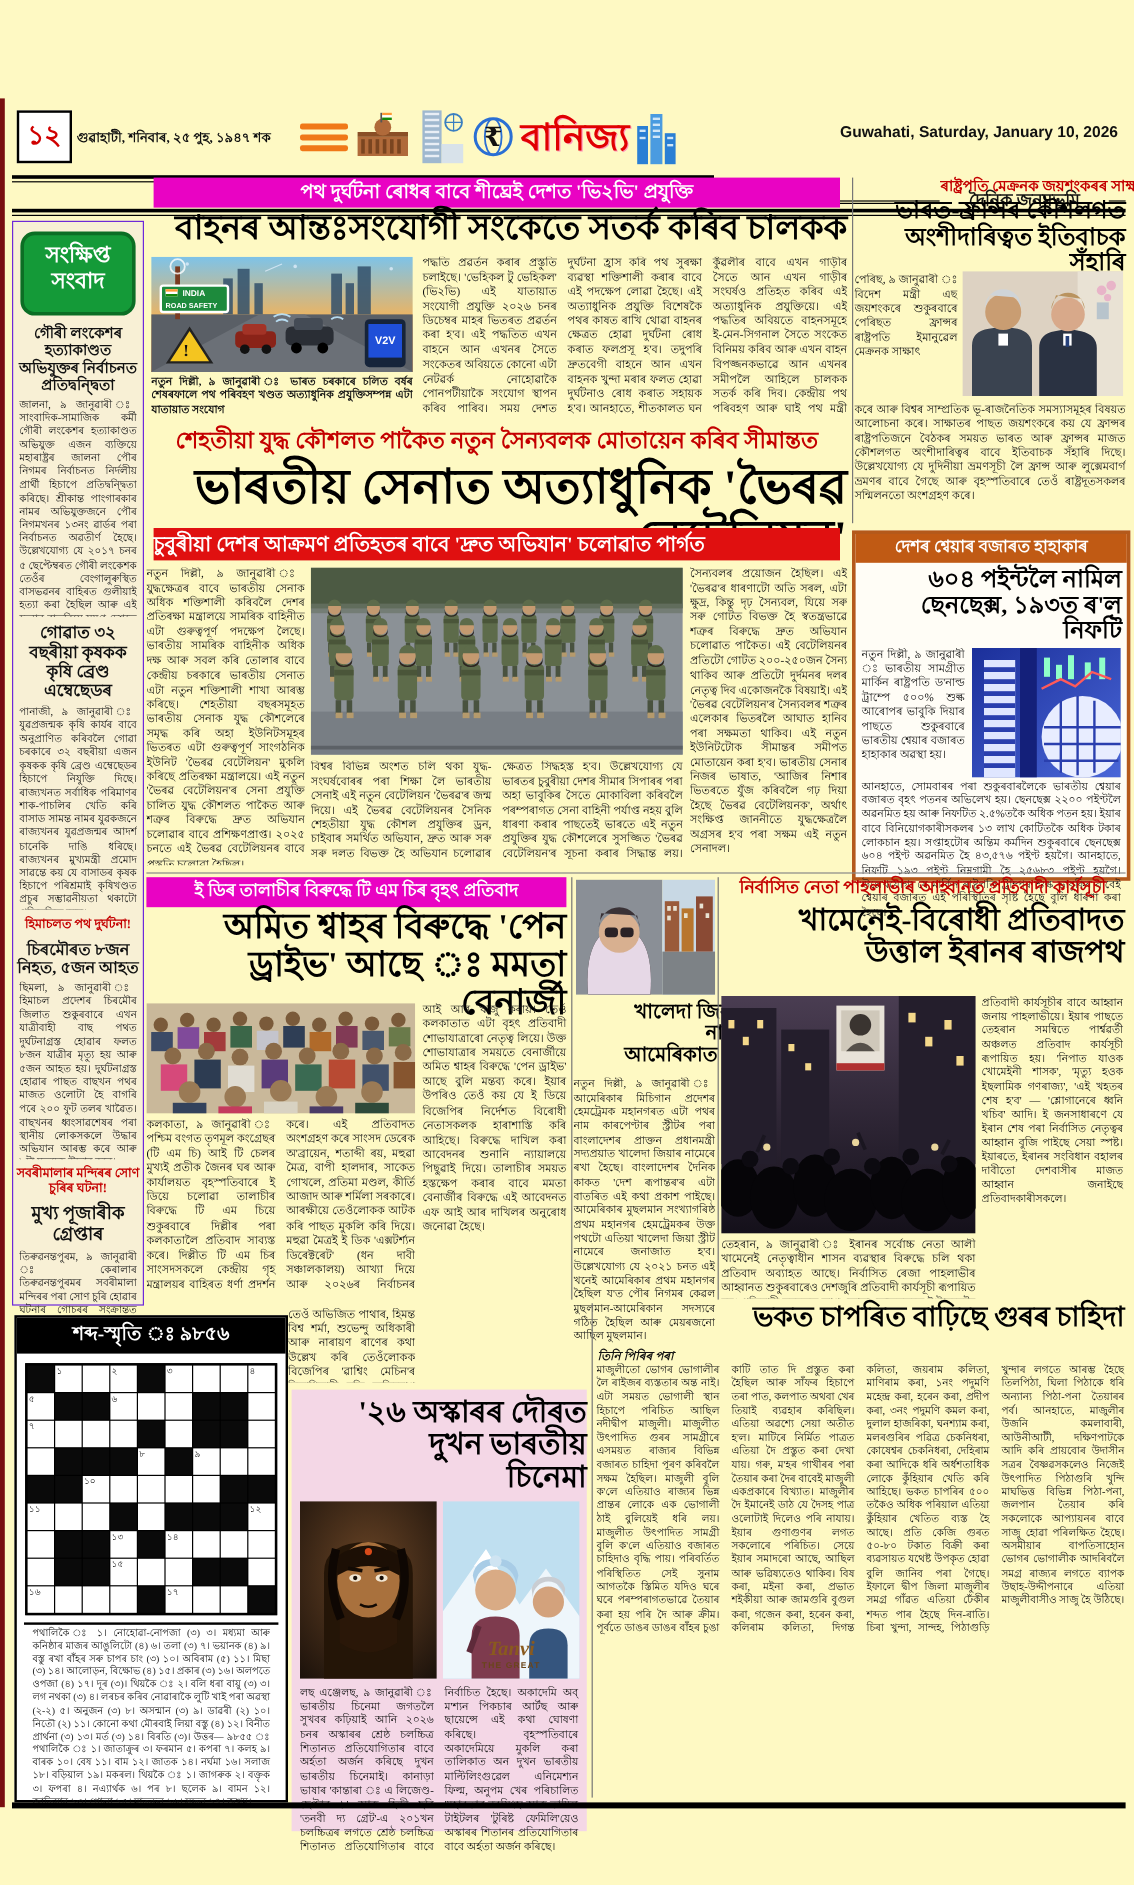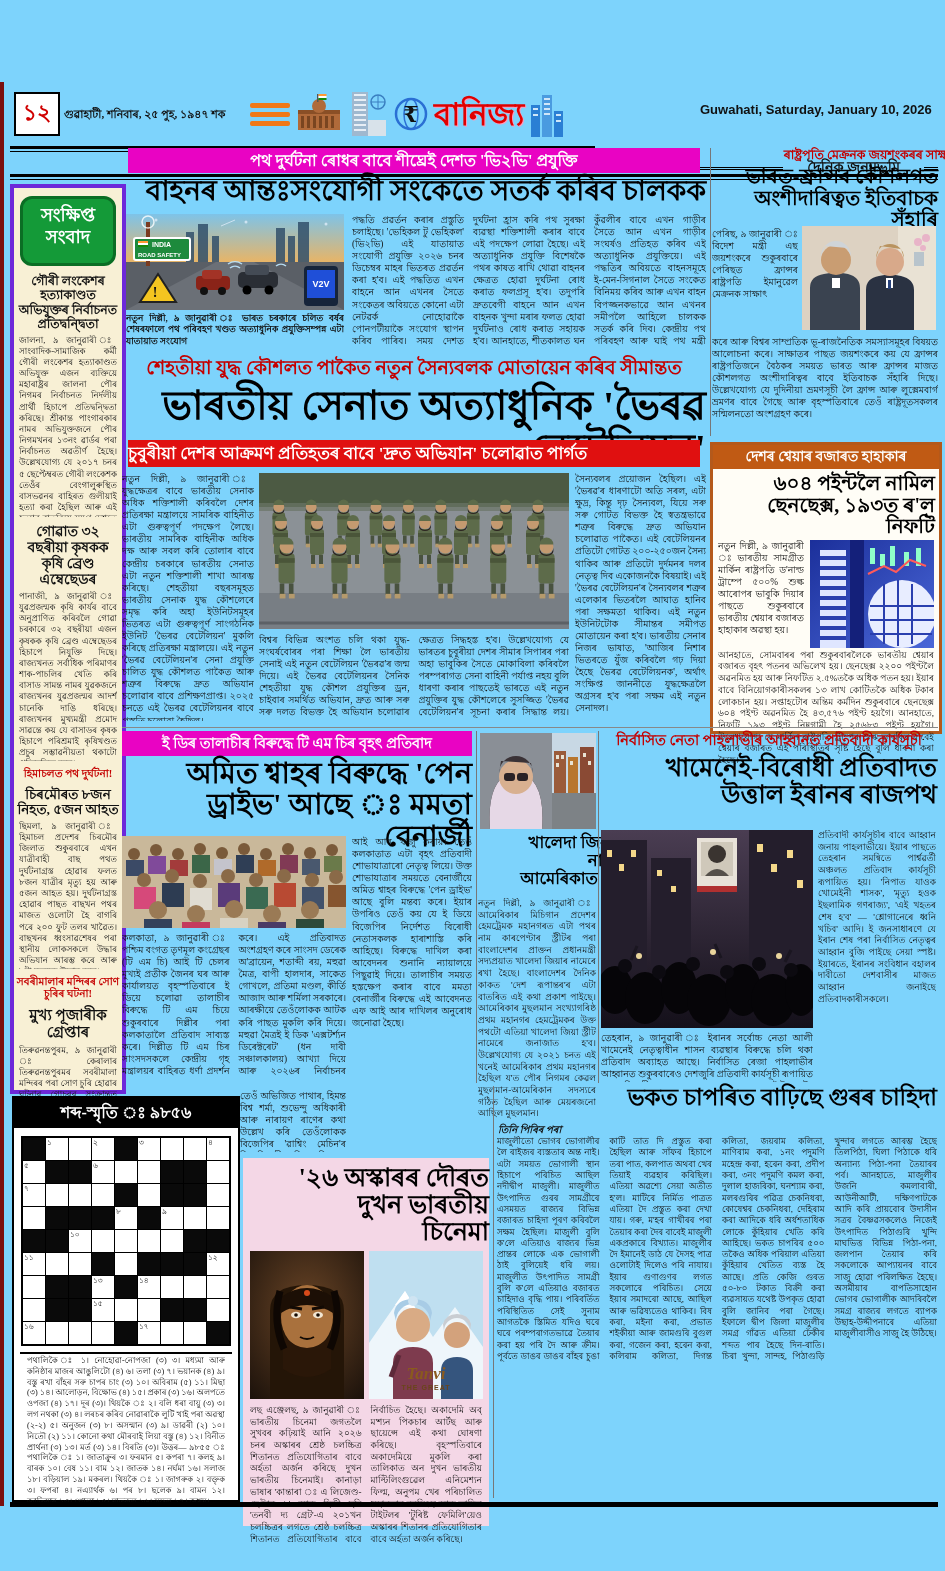--- a/index.html
+++ b/index.html
@@ -1,36 +1,36 @@
 <!DOCTYPE html>
 <html><head>
 <meta charset="utf-8">
 <style>
   html,body{margin:0;padding:0;background:#e8e8e8;}
-  .page{position:relative;width:945px;height:1571px;background:#7dd3fc;margin:0 auto;
+  .page{position:relative;width:945px;height:1571px;background:#fef9c3;margin:0 auto;
         font-family:"Liberation Serif","DejaVu Serif",serif;color:#111;overflow:hidden;}
   .abs{position:absolute;}
   .bold{font-weight:bold;}
   .body-txt{font-size:9.3px;line-height:1.3;text-align:justify;overflow:hidden;word-break:break-word;}
   .kicker{color:#c40000;font-weight:bold;text-align:center;line-height:1.1;}
   .headline{font-weight:bold;color:#000;text-align:right;line-height:1.08;}
   .banner-magenta{background:#e903c3;color:#fff;font-weight:bold;text-align:center;}
   .banner-red{background:#e01010;color:#fff;font-weight:bold;}
   .rule{background:#000;}
   .vrule{position:absolute;width:1px;background:#777;}
   .cols2{column-count:2;column-gap:9px;}
   .cols3{column-count:3;column-gap:9px;}
   .cols4{column-count:4;column-gap:10px;}
   
   .pagenum{border:2px solid #000;color:#d00000;font-weight:bold;font-size:22px;text-align:center;line-height:38px;background:#fff;}
   .masthead-word{color:#e00000;font-weight:bold;font-size:31px;line-height:1;text-shadow:1px 1px 0 #f9b;}
   .orange-bars div{height:5px;background:#f07818;margin:4px 0;border-radius:2px;}
   .papername{font-weight:bold;font-size:14.5px;}
   
-  .sidebar{background:#f8f0d5;border:4px solid #6d28d9;}
+  .sidebar{background:#f8f0d5;border:1px solid #6d28d9;}
   .greenbox{background:#149a38;border:3px solid #0b6e24;border-radius:12px;color:#fff;
             font-weight:bold;font-size:18px;text-align:center;line-height:1.2;padding-top:6px;}
   .sb-head{font-weight:bold;font-size:12.5px;text-align:center;line-height:1.15;margin:7px 3px 3px;}
   .sb-kick{color:#c40000;font-weight:bold;font-size:10.5px;text-align:center;line-height:1.15;margin:7px 2px 0;}
   .sb-body{font-size:8.6px;line-height:1.3;text-align:justify;margin:2px 5px;}
   
   .sensex-box{border:3px solid #b4591b;background:#fffdf6;}
   .sensex-head{background:#c05a14;color:#fff;font-weight:bold;font-size:14px;text-align:center;line-height:24px;}
   .oscar-box{background:#f4d7e6;}
   

